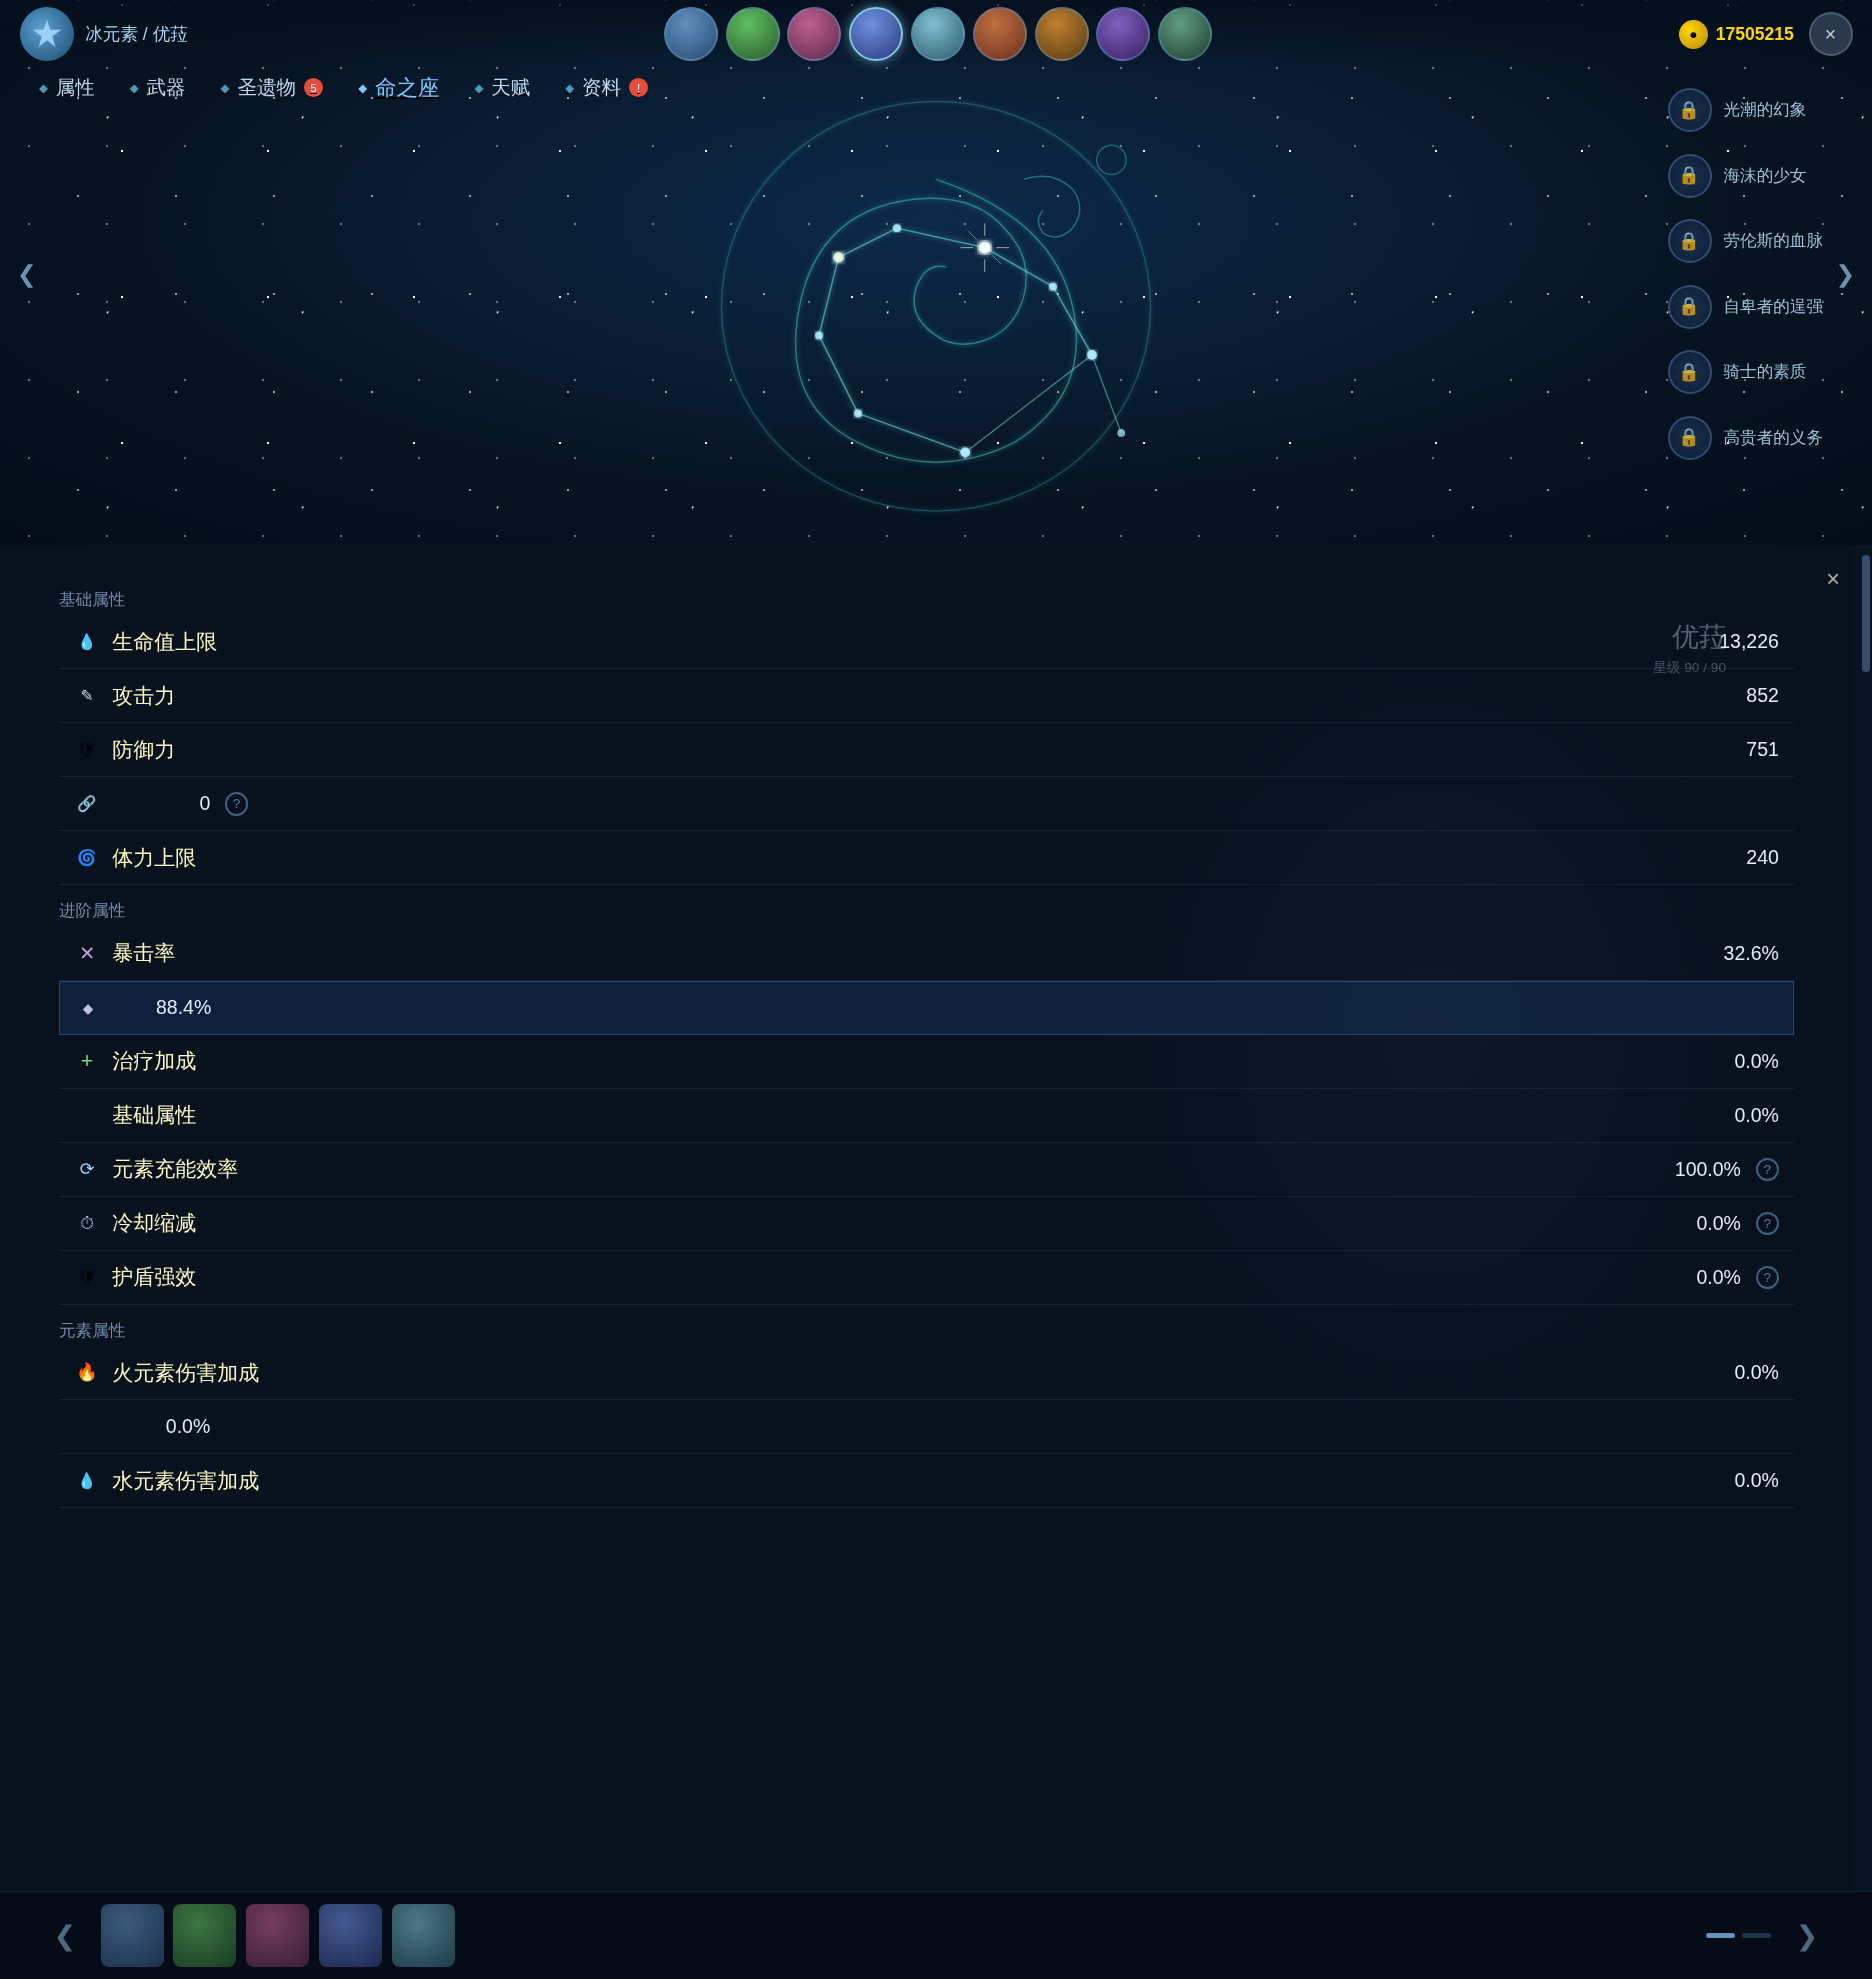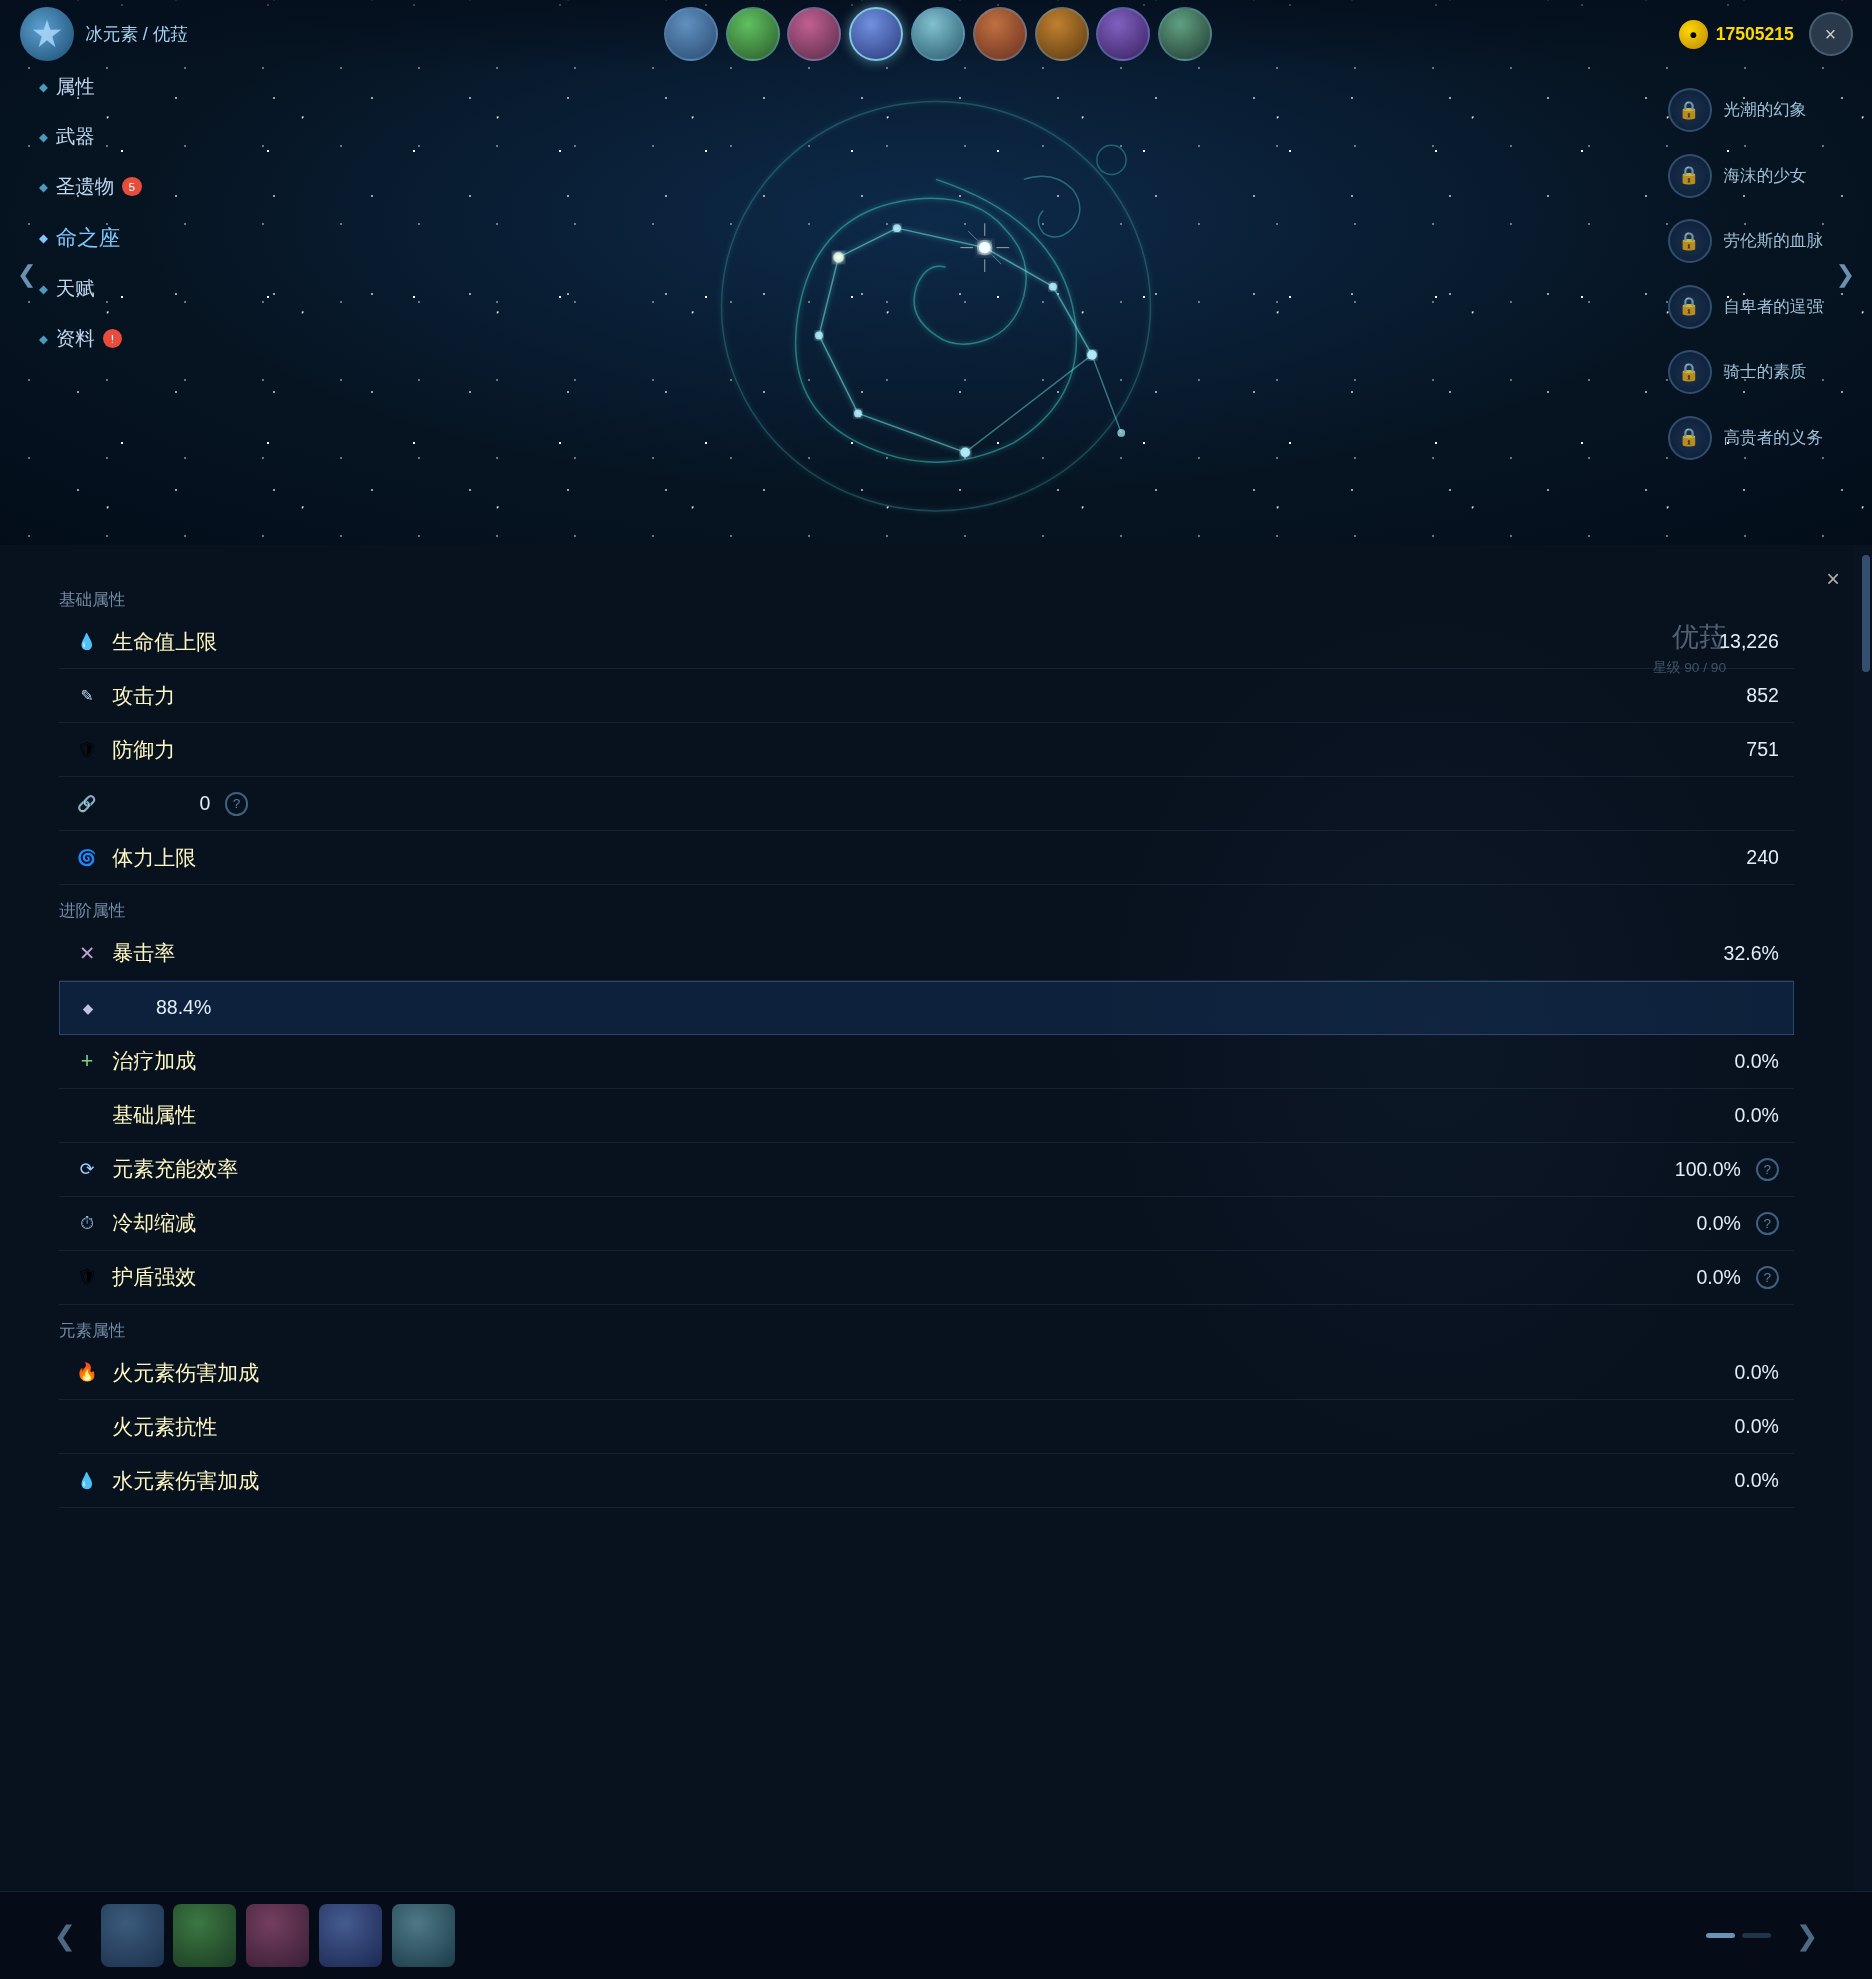--- a/index.html
+++ b/index.html
@@ -146,23 +146,24 @@
       color: #ccc;
       font-size: 19.5px;
     }
 
     
     .left-sidebar {
       position: absolute;
       left: 39px;
       top: 73px;
       display: flex;
-      flex-direction: column;
-      gap: 23px;
+      flex-direction: row;
+      gap: 35px;
       z-index: 10;
+      text-decoration: underline;
     }
 
     .sidebar-item {
       display: flex;
       align-items: center;
       gap: 7.8px;
       color: #c0d8f0;
       font-size: 19.5px;
       cursor: pointer;
     }
@@ -725,21 +726,20 @@
       <div class="section-header">元素属性</div>
 
       <div class="stat-row">
         <div class="stat-icon" style="color:#ff8040;font-size:17.6px;">🔥</div>
         <span class="stat-name">火元素伤害加成</span>
         <span class="stat-value">0.0%</span>
       </div>
 
       <div class="stat-row">
         <div class="stat-icon"></div>
-        <span class="stat-name">火元素抗性</span>
         <span class="stat-value">0.0%</span>
       </div>
 
       <div class="stat-row">
         <div class="stat-icon">💧</div>
         <span class="stat-name">水元素伤害加成</span>
         <span class="stat-value">0.0%</span>
       </div>
 
       <div style="height: 117px;"></div>

